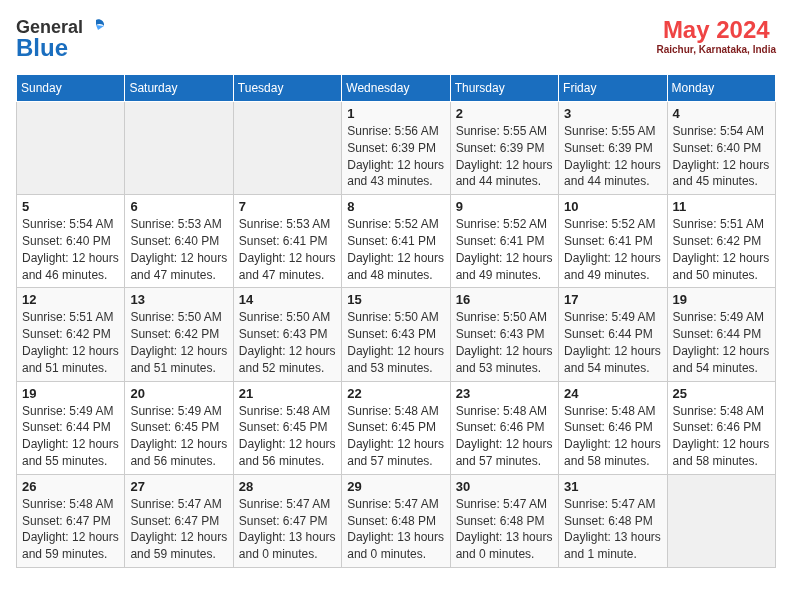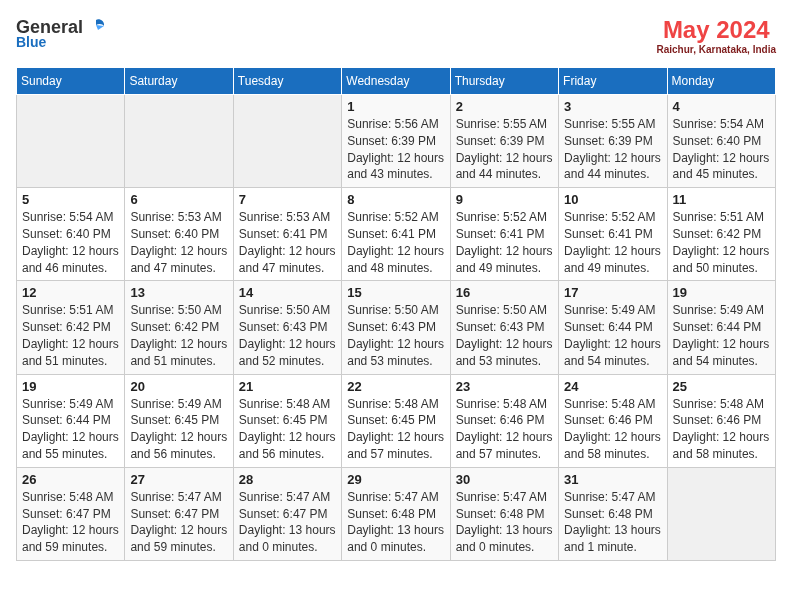--- a/index.html
+++ b/index.html
@@ -81,21 +81,21 @@
 <div class="header">
   <div class="logo">
     <div style="display:flex;flex-direction:column;align-items:flex-start;text-align:center;">
       <div style="display:flex;align-items:center;">
         <span style="font-size:18px;font-weight:bold;color:#333;">General</span>
         <svg width="22" height="22" viewBox="0 0 22 22" style="margin-left:2px;">
           <path d="M11 4 C14 2, 20 5, 19 10 C18 8, 14 7, 11 9 Z" fill="#1a6ebf"></path>
           <path d="M11 9 L19 10 L13 14 Z" fill="#4da6ff"></path>
         </svg>
       </div>
-      <span style="font-size:14px;font-weight:bold;color:#1a6ebf;margin-top:-4px;">Blue</span>
+      <span style="font-size:24px;font-weight:bold;color:#1a6ebf;margin-top:-4px;">Blue</span>
     </div>
   </div>
   <div class="title-block">
     <h1>May 2024</h1>
     <h2>Raichur, Karnataka, India</h2>
   </div>
 </div>
 
 <table class="calendar">
   <thead>

